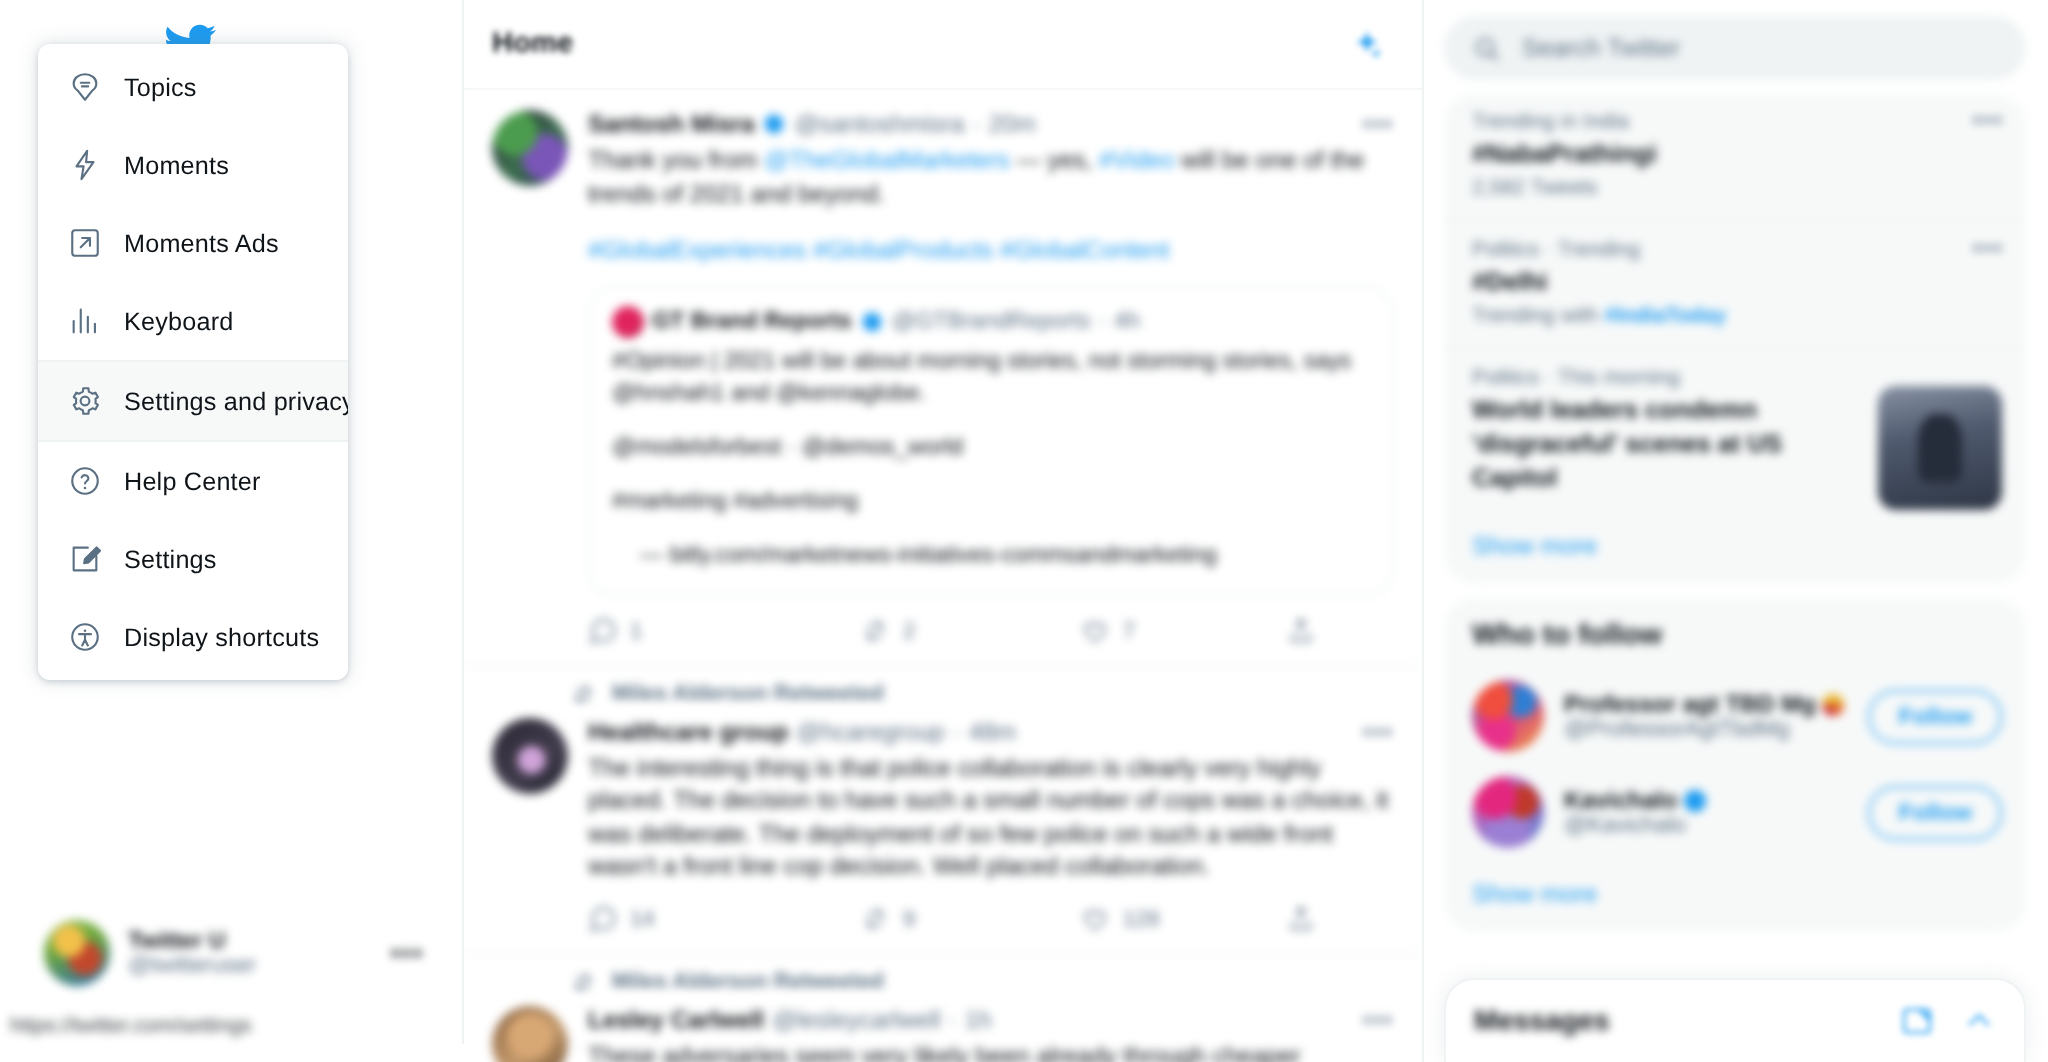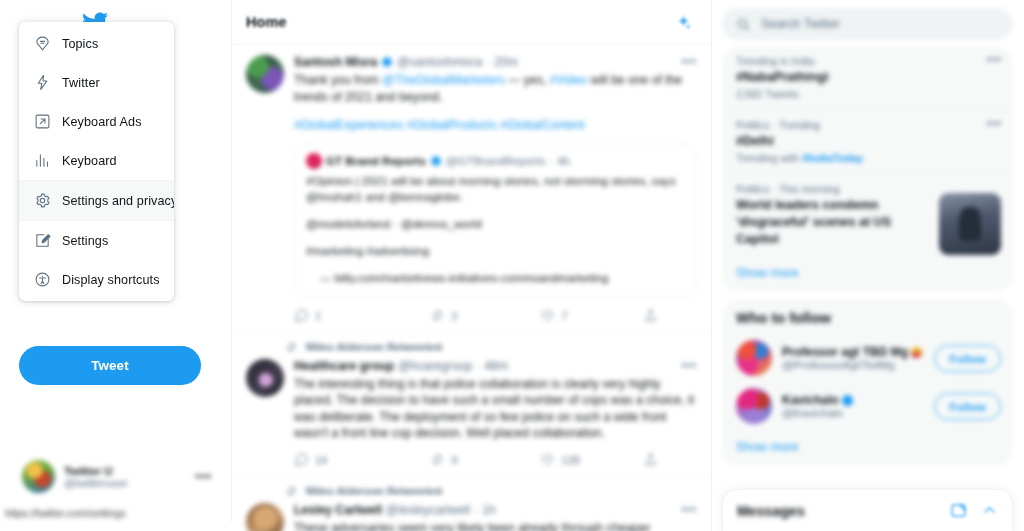--- a/index.html
+++ b/index.html
@@ -403,31 +403,31 @@
         </span>
         <span class="mi-label">Topics</span>
       </div>
 
       <div class="menu-item">
         <span class="mi-icon">
           <svg viewBox="0 0 24 24">
               <path d="M13.5 2 6 13h5l-1.5 9L18 10h-5.2l.7-8z"></path>
             </svg>
         </span>
-        <span class="mi-label">Twitter</span>
+        <span class="mi-label">Moments</span>
       </div>
 
       <div class="menu-item">
         <span class="mi-icon">
           <svg viewBox="0 0 24 24">
               <rect x="3" y="3" width="18" height="18" rx="2"></rect>
               <path d="M9 15 15.5 8.5M10 8.5h5.5V14"></path>
             </svg>
         </span>
-        <span class="mi-label">Keyboard Ads</span>
+        <span class="mi-label">Moments Ads</span>
       </div>
 
       <div class="menu-item">
         <span class="mi-icon">
           <svg viewBox="0 0 24 24">
               <path d="M4 20V12M9 20V4M14 20V9M19 20V14"></path>
             </svg>
         </span>
         <span class="mi-label">Keyboard</span>
       </div>
@@ -435,20 +435,30 @@
       <div class="menu-item is-hover">
         <span class="mi-icon">
           <svg viewBox="0 0 24 24">
               <circle cx="12" cy="12" r="3.1"></circle>
               <path d="M19.4 13.5a7.6 7.6 0 0 0 0-3l1.7-1.3-1.8-3.1-2 .8a7.7 7.7 0 0 0-2.6-1.5L14.4 3h-3.6l-.3 2.4a7.7 7.7 0 0 0-2.6 1.5l-2-.8-1.8 3.1 1.7 1.3a7.6 7.6 0 0 0 0 3l-1.7 1.3 1.8 3.1 2-.8a7.7 7.7 0 0 0 2.6 1.5l.3 2.4h3.6l.3-2.4a7.7 7.7 0 0 0 2.6-1.5l2 .8 1.8-3.1z"></path>
             </svg>
         </span>
         <span class="mi-label">Settings and privacy</span>
       </div>
 
+      <div class="menu-item">
+        <span class="mi-icon">
+          <svg viewBox="0 0 24 24">
+              <circle cx="12" cy="12" r="9"></circle>
+              <path d="M9.6 9.4a2.5 2.5 0 0 1 4.8.9c0 1.7-2.4 2-2.4 3.4"></path>
+              <circle cx="12" cy="17" r=".9" fill="#5b7083" stroke="none"></circle>
+            </svg>
+        </span>
+        <span class="mi-label">Help Center</span>
+      </div>
 
       <div class="menu-item">
         <span class="mi-icon">
           <svg viewBox="0 0 24 24">
               <path d="M4 4h10M4 4v16h16V10"></path>
               <path d="M20.2 3.8 12 12l-.6 3 3-.6 8.2-8.2z" fill="#5b7083"></path>
             </svg>
         </span>
         <span class="mi-label">Settings</span>
       </div>
@@ -458,21 +468,20 @@
           <svg viewBox="0 0 24 24">
               <circle cx="12" cy="12" r="9"></circle>
               <circle cx="12" cy="7.6" r=".9" fill="#5b7083" stroke="none"></circle>
               <path d="M7.8 10h8.4M12 10v4M12 14l-2 4M12 14l2 4"></path>
             </svg>
         </span>
         <span class="mi-label">Display shortcuts</span>
       </div>
     </div>
 
-    <button class="tweet-btn">Tweet</button>
 
     <div class="account-chip blur-m">
       <div class="av"></div>
       <div class="ac-txt">
         <div class="ac-name">Twitter U</div>
         <div class="ac-handle">@twitteruser</div>
       </div>
       <div class="ac-dots">•••</div>
     </div>
 

